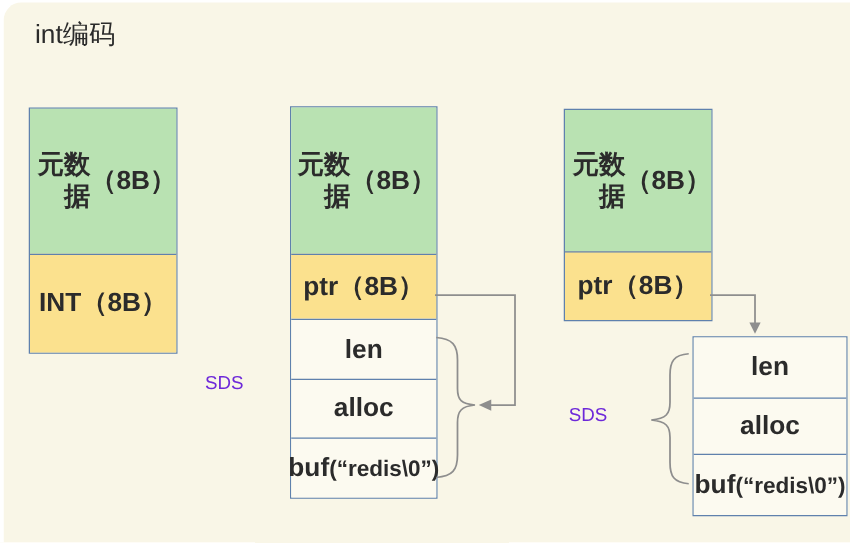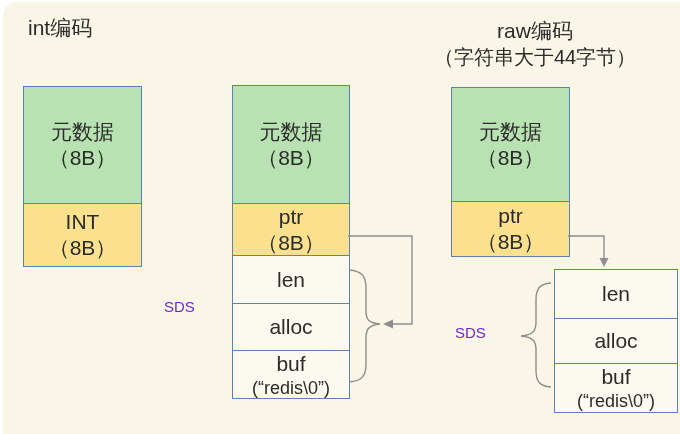--- a/index.html
+++ b/index.html
@@ -9,22 +9,22 @@
     color:#2b2b2b;background:#ffffff;
   }
   #canvas{
     position:absolute;left:3px;top:2px;width:677px;height:432px;
     background:#f9f6e7;border-top-left-radius:14px;
   }
   .title{position:absolute;text-align:center;font-size:21px;line-height:27px;color:#2b2b2b;}
   .title .sub{font-size:20px;}
   .box{position:absolute;border:1.5px solid #5f81ad;box-sizing:border-box;}
   .cell{
-    display:flex;flex-direction:column;align-items:center;justify-content:center;
-    box-sizing:border-box;font-size:21px;line-height:26px;text-align:left;
+    display:flex;flex-direction:row;align-items:center;justify-content:center;
+    box-sizing:border-box;font-size:21px;line-height:26px;text-align:right;font-weight:bold;
   }
   .cell + .cell{border-top:1.5px solid #5f81ad;}
   .green{background:#b9e2b2;}
   .yellow{background:#fbe18e;}
   .white{background:#fcfaf0;}
   .small{font-size:18px;line-height:22px;}
   .sds-label{position:absolute;font-size:15px;color:#6d28d9;}
   #overlay{position:absolute;left:0;top:0;width:680px;height:434px;pointer-events:none;}
   #watermark{
     position:absolute;left:468px;top:401px;font-size:17px;letter-spacing:0.5px;
@@ -35,31 +35,27 @@
 <body>
 
 <div id="stage">
   <div id="canvas">
 
     <div class="title" style="left:25px;top:12px;width:110px;text-align:left;">
       <span>int编码</span>
     </div>
 
 
-    <div class="title" style="left:420px;top:15px;width:224px;">
-      <div>raw编码</div>
-      <div class="sub">（字符串大于44字节）</div>
-    </div>
 
     <div class="box" style="left:20px;top:84px;width:119px;">
       <div class="cell green" style="height:116px;">
         <span>元数据</span>
         <span>（8B）</span>
       </div>
-      <div class="cell yellow" style="height:63px;">
+      <div class="cell yellow" style="height:79px;">
         <span>INT</span>
         <span>（8B）</span>
       </div>
     </div>
 
     <div class="box" style="left:229px;top:83px;width:118px;">
       <div class="cell green" style="height:117px;">
         <span>元数据</span>
         <span>（8B）</span>
       </div>

